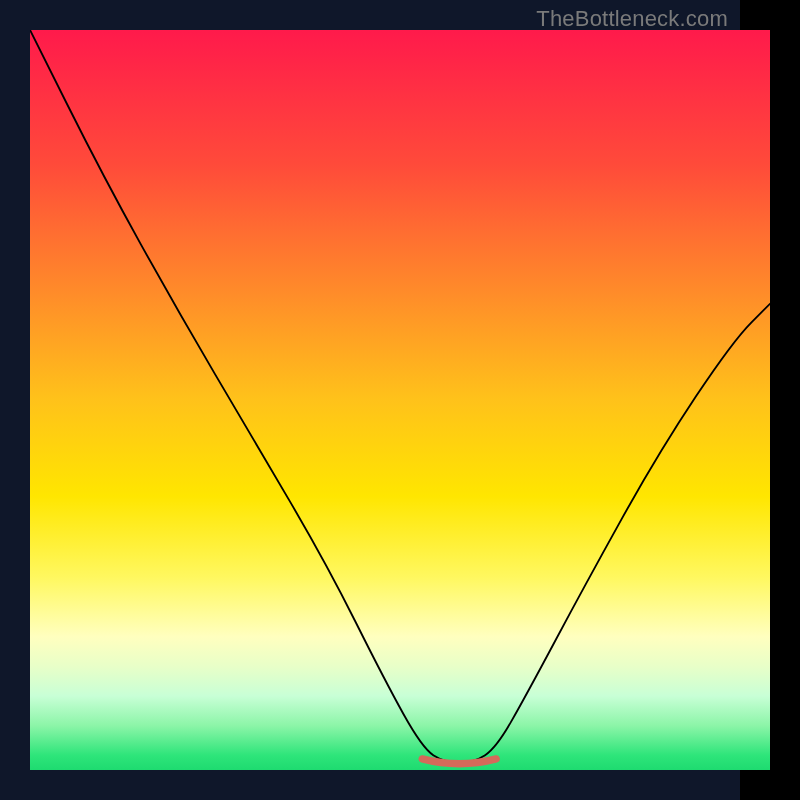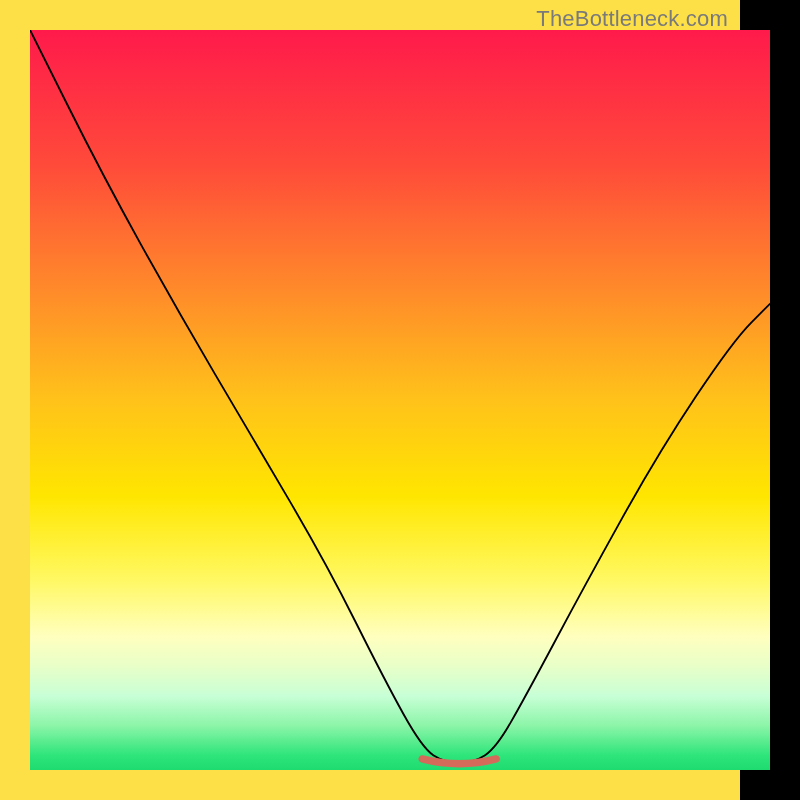--- a/index.html
+++ b/index.html
@@ -8,21 +8,21 @@
     width: 800px;
     height: 800px;
     background: #000;
     overflow: hidden;
     font-family: Arial, Helvetica, sans-serif;
   }
   .stage {
     position: relative;
     width: 740px;
     height: 800px;
-    background: #fde047;
+    background: #0f172a;
   }
   .plot {
     position: absolute;
     left: 30px;
     top: 30px;
     width: 740px;
     height: 740px;
     background: linear-gradient(
       to bottom,
       #ff1a4b 0%,

